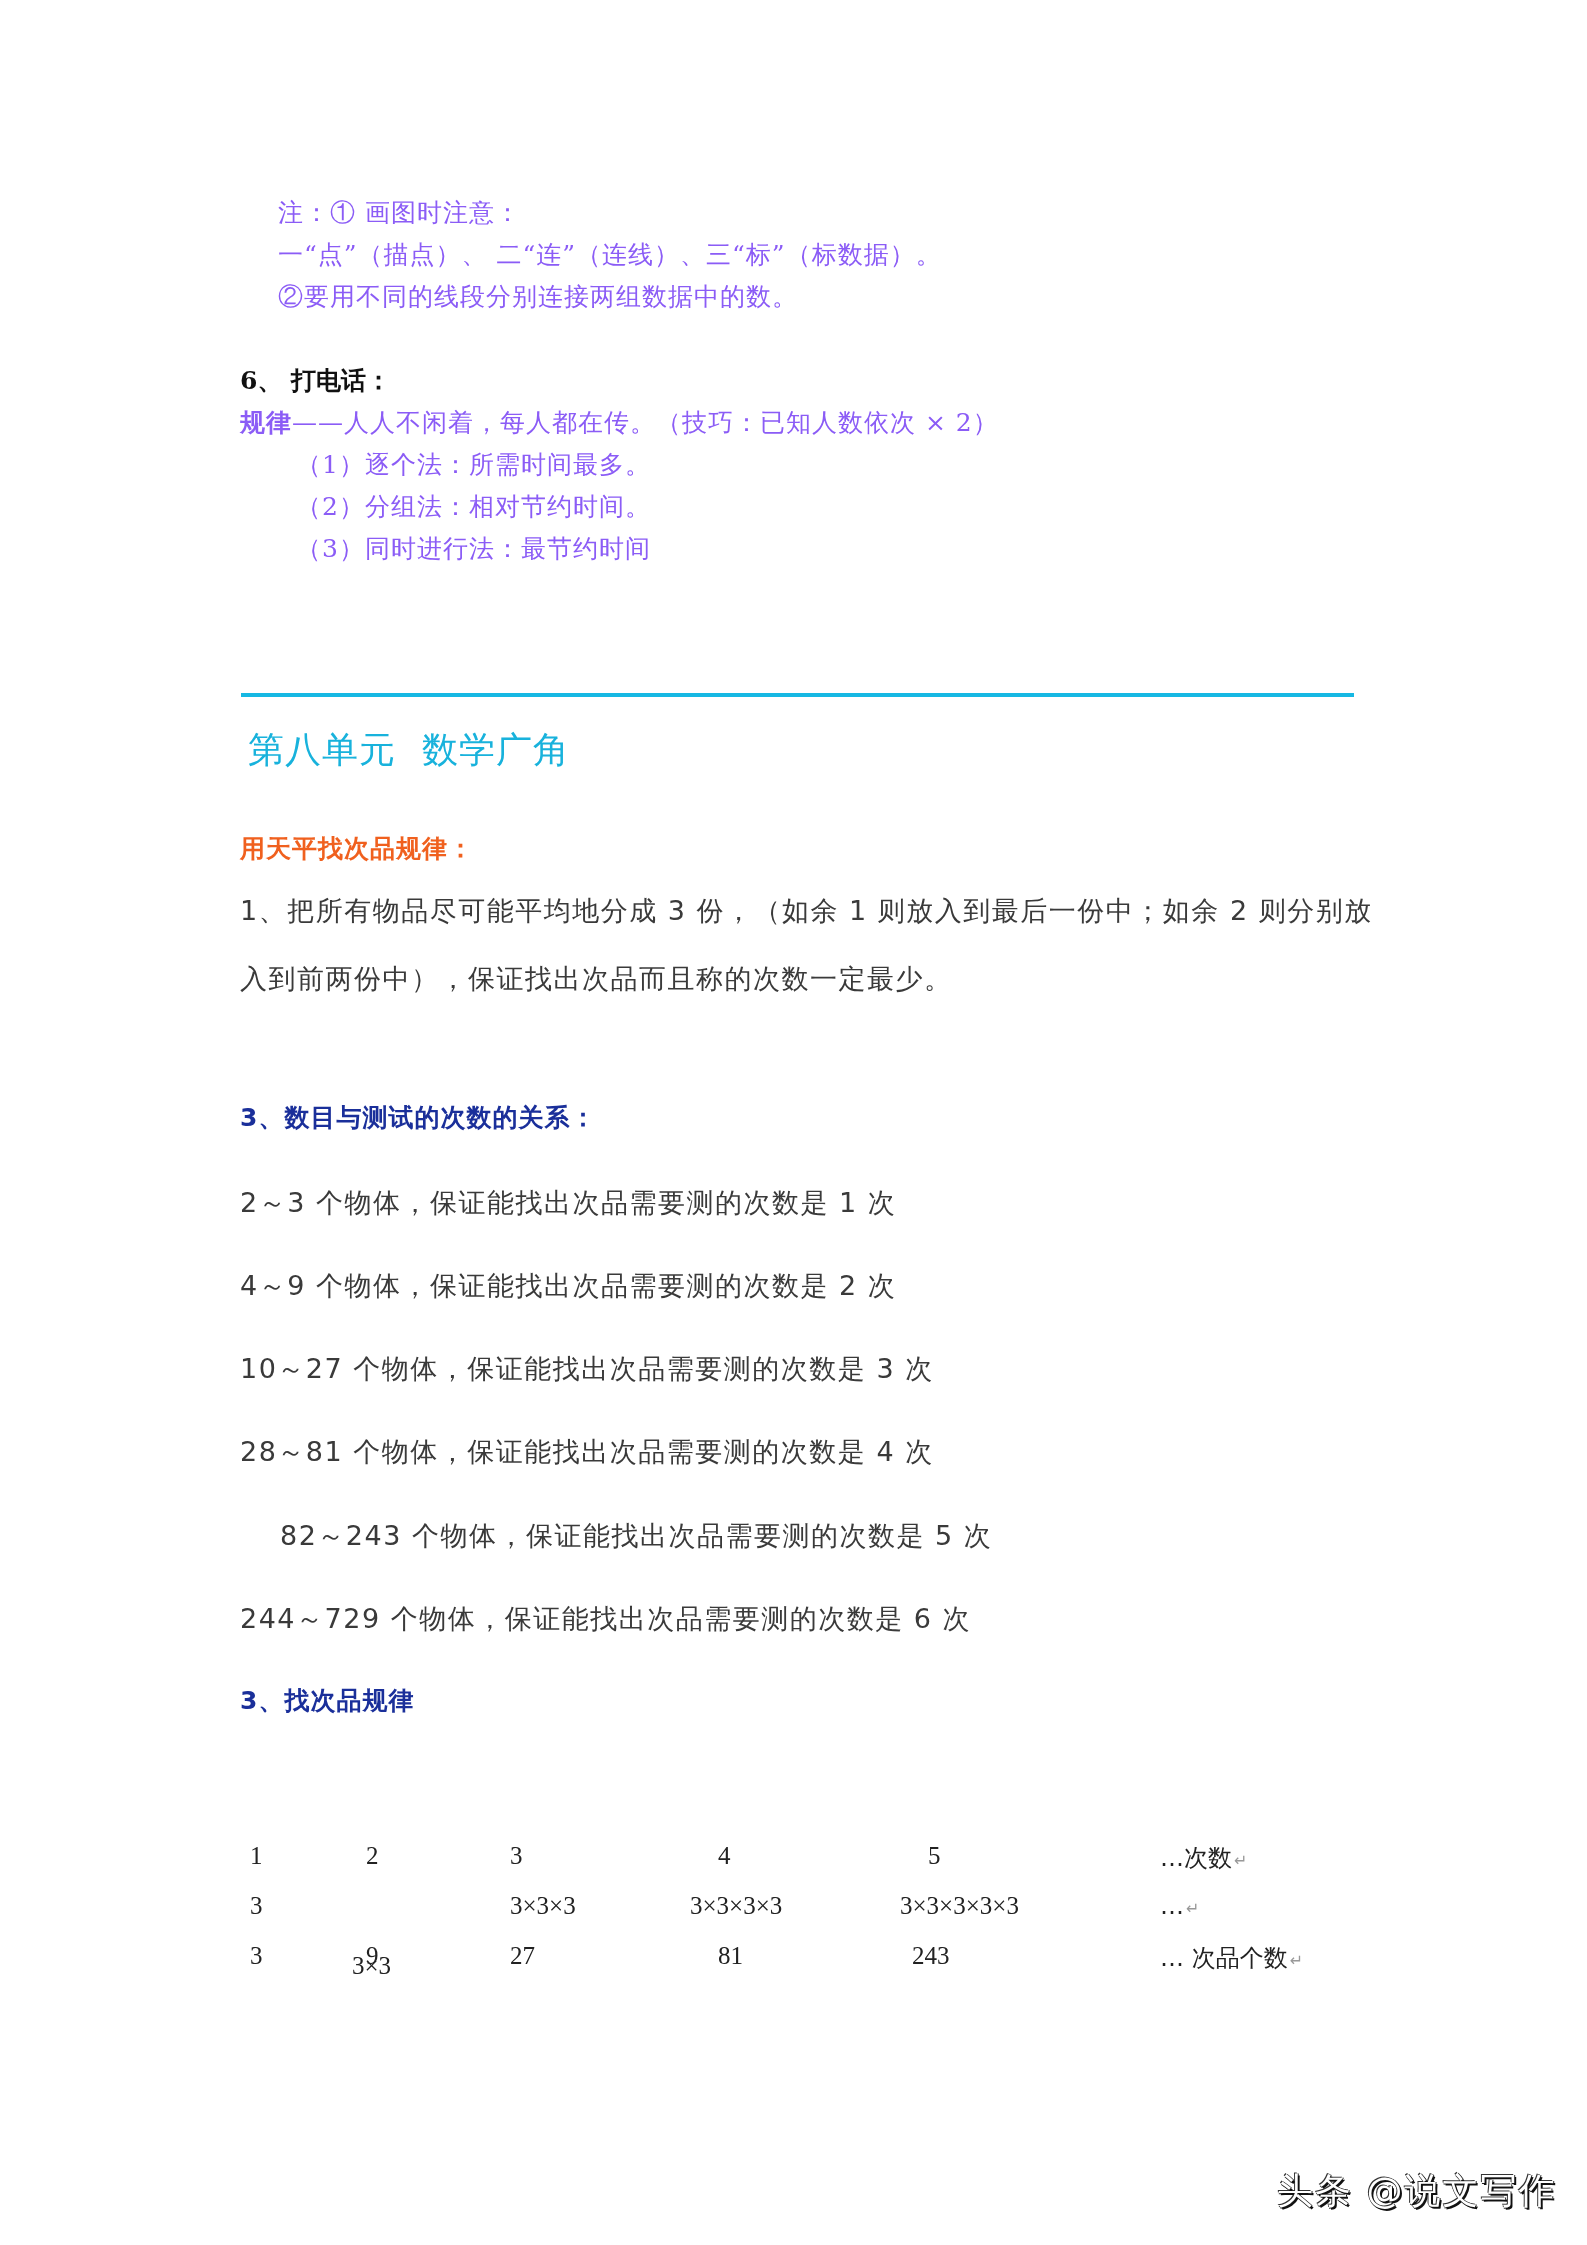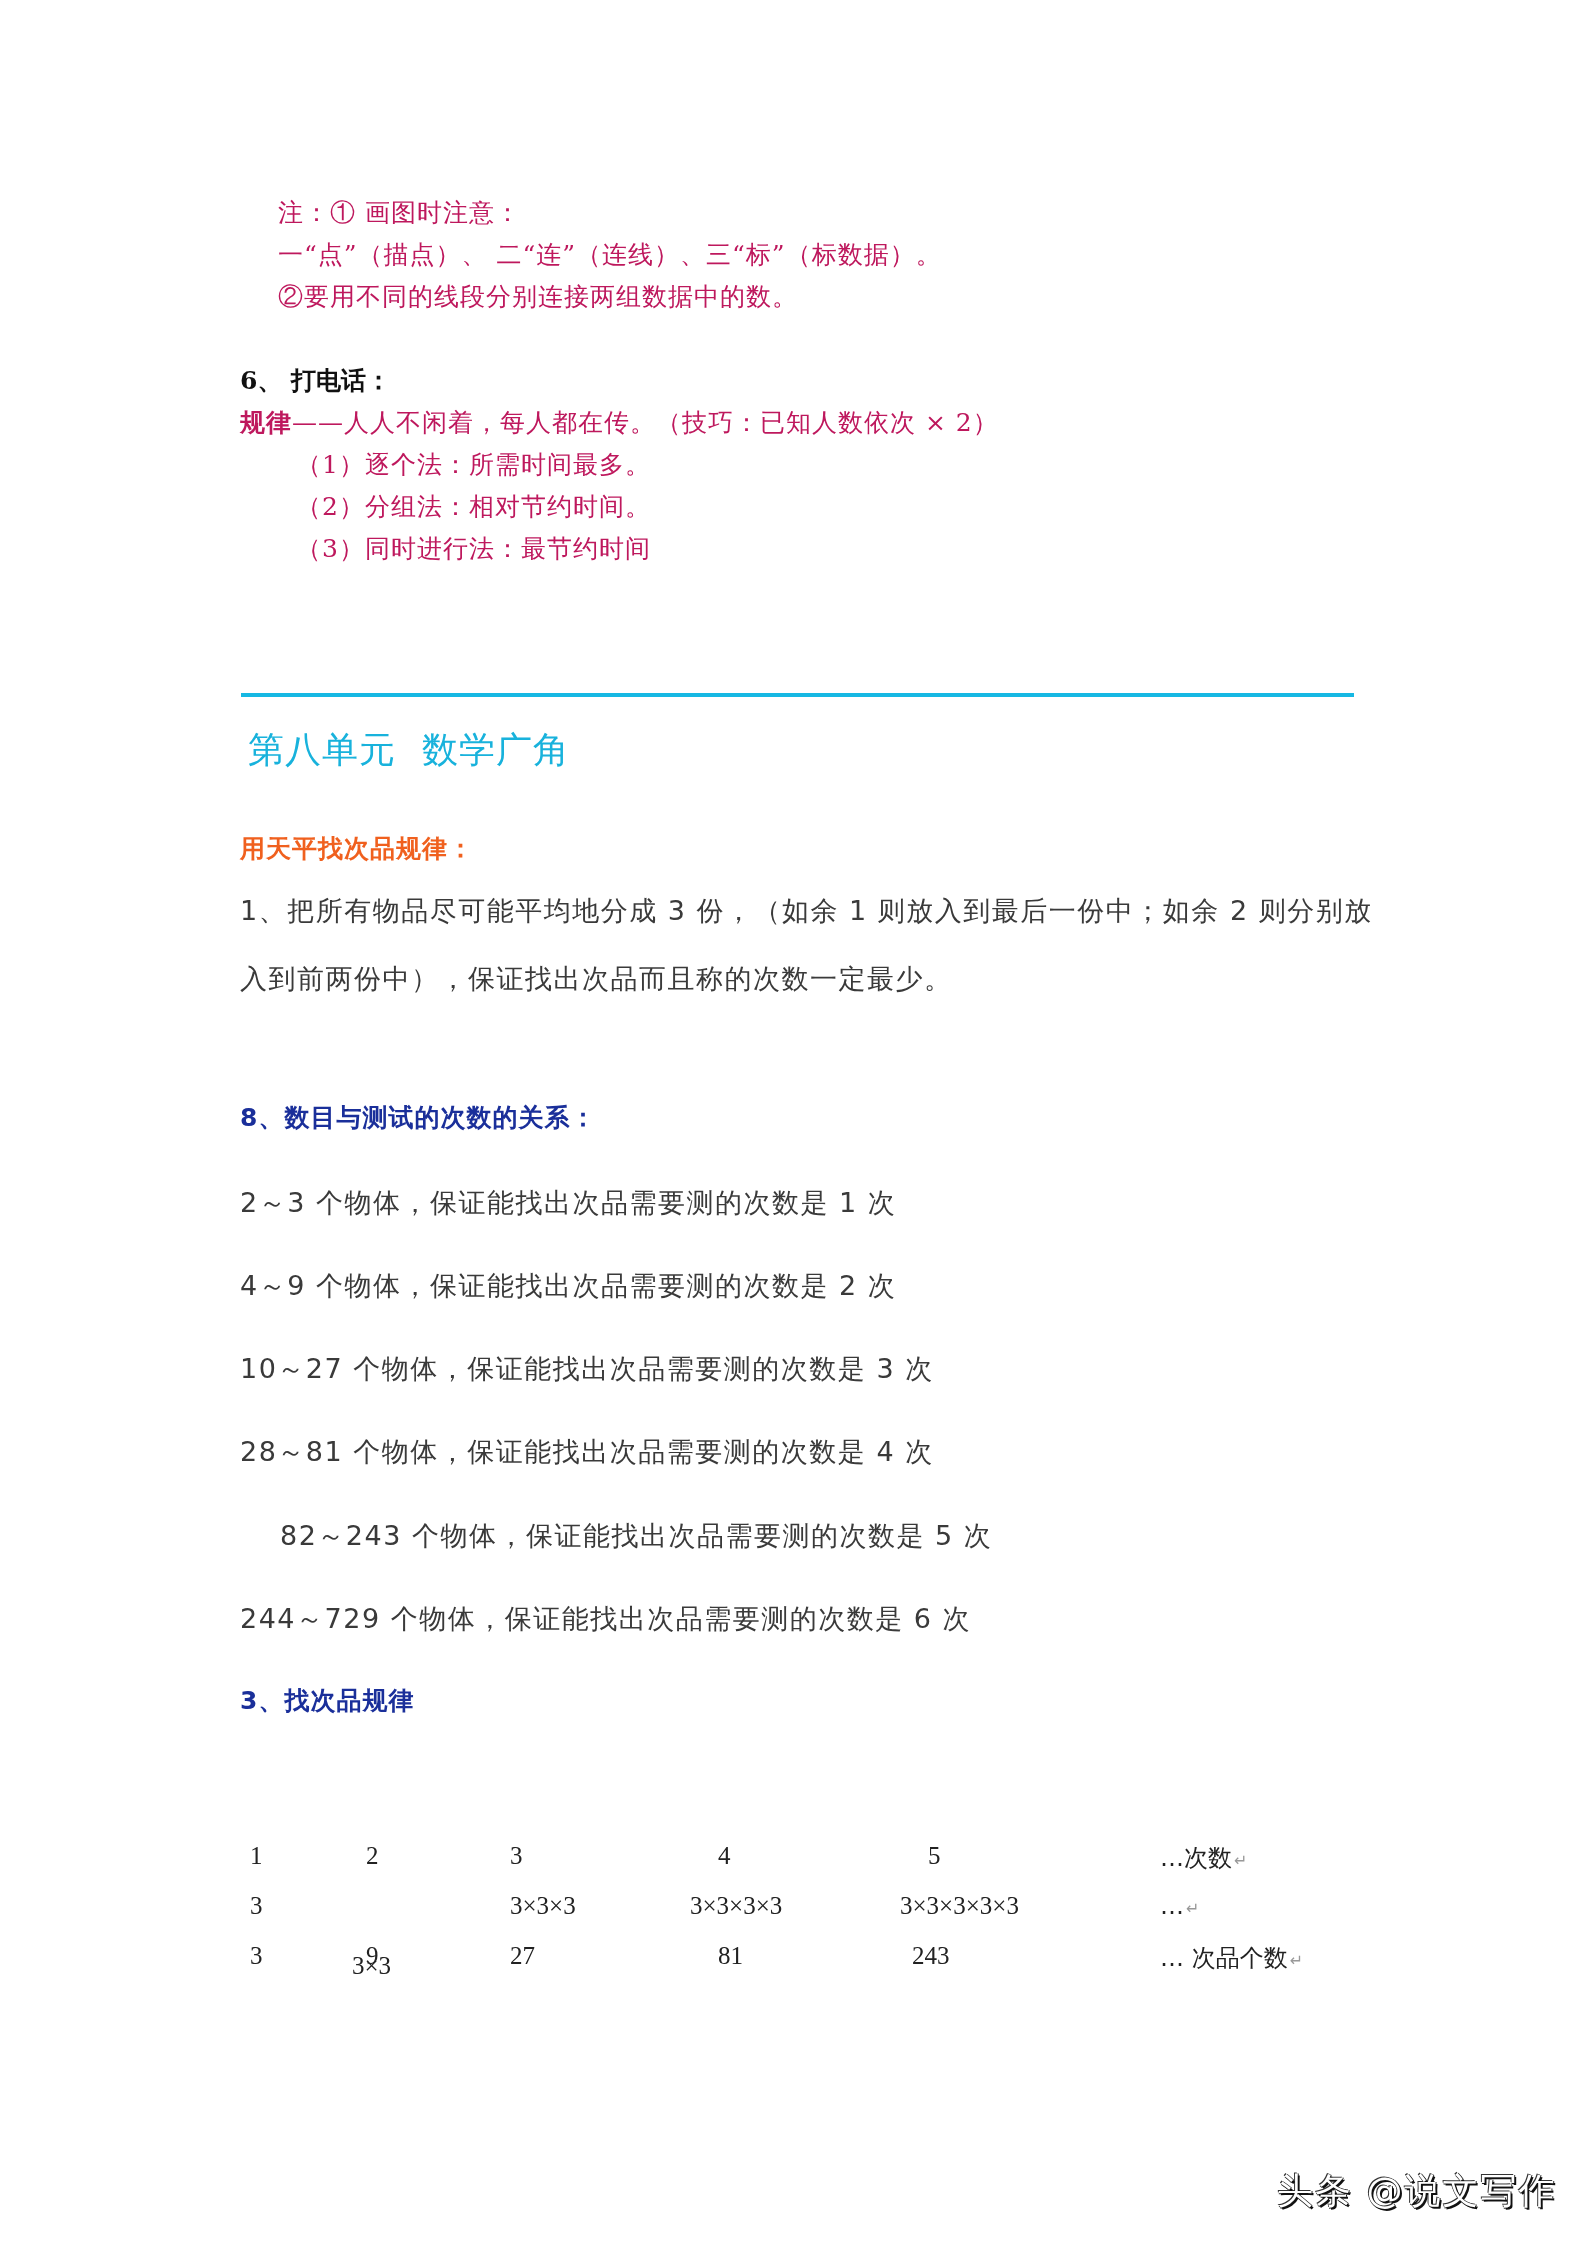--- a/index.html
+++ b/index.html
@@ -9,21 +9,21 @@
     }
     body {
       width: 1587px;
       height: 2245px;
       position: relative;
       overflow: hidden;
       font-family: "DejaVu Sans", "Liberation Sans", sans-serif;
       color: #333333;
     }
     .abs { position: absolute; white-space: nowrap; }
-    .serif { font-family: "DejaVu Serif", "Liberation Serif", serif; color: #be185d; }
+    .serif { font-family: "DejaVu Serif", "Liberation Serif", serif; color: #8b5cf6; }
 
     
     .note-line { font-size: 25px; letter-spacing: 1px; }
     .section6-title { font-size: 25px; font-weight: bold; color: #111; }
     .rule-line { font-size: 25px; letter-spacing: 1px; }
     .rule-bold { font-weight: bold; }
     .method-line { font-size: 25px; letter-spacing: 1px; }
 
     
     .unit-divider {
@@ -79,21 +79,21 @@
 
 <div class="unit-divider"></div>
 <div class="abs unit-title" style="left:240px; top:726px;margin-left:8px;">
   <span>第八单元</span><span class="gap"></span><span>数学广角</span>
 </div>
 
 <div class="abs orange-heading" style="left:240px; top:832px;">用天平找次品规律：</div>
 <div class="abs body-line" style="left:240px; top:893px;">1、把所有物品尽可能平均地分成 3 份，（如余 1 则放入到最后一份中；如余 2 则分别放</div>
 <div class="abs body-line" style="left:240px; top:961px;">入到前两份中），保证找出次品而且称的次数一定最少。</div>
 
-<div class="abs blue-heading" style="left:240px; top:1101px;">8、数目与测试的次数的关系：</div>
+<div class="abs blue-heading" style="left:240px; top:1101px;">3、数目与测试的次数的关系：</div>
 <div class="abs body-line" style="left:240px; top:1185px;">2～3 个物体，保证能找出次品需要测的次数是 1 次</div>
 <div class="abs body-line" style="left:240px; top:1268px;">4～9 个物体，保证能找出次品需要测的次数是 2 次</div>
 <div class="abs body-line" style="left:240px; top:1351px;">10～27 个物体，保证能找出次品需要测的次数是 3 次</div>
 <div class="abs body-line" style="left:240px; top:1434px;">28～81 个物体，保证能找出次品需要测的次数是 4 次</div>
 <div class="abs body-line" style="left:240px; top:1518px;margin-left:40px;">82～243 个物体，保证能找出次品需要测的次数是 5 次</div>
 <div class="abs body-line" style="left:240px; top:1601px;">244～729 个物体，保证能找出次品需要测的次数是 6 次</div>
 
 <div class="abs blue-heading" style="left:240px; top:1684px;">3、找次品规律</div>
 
 <div>

